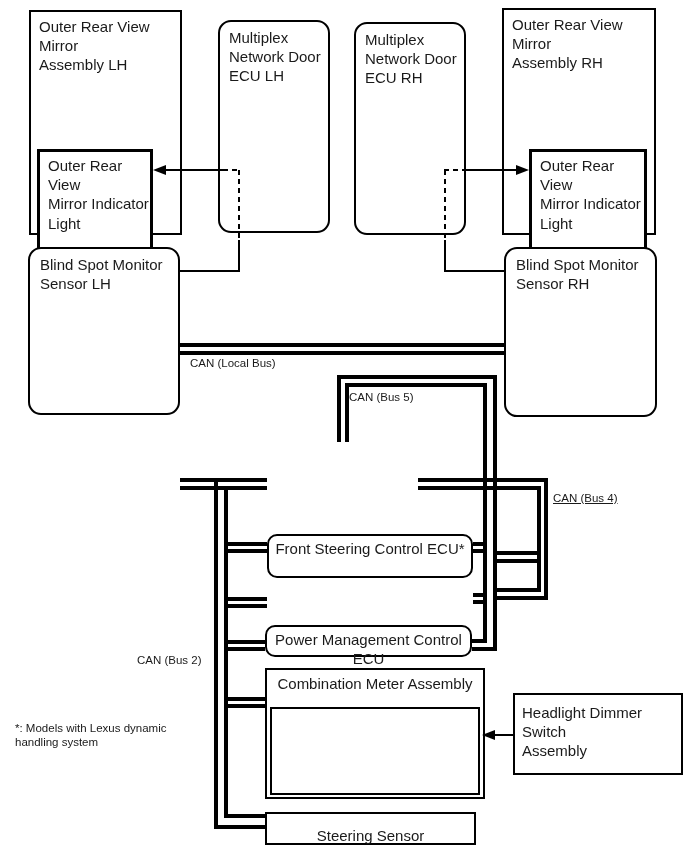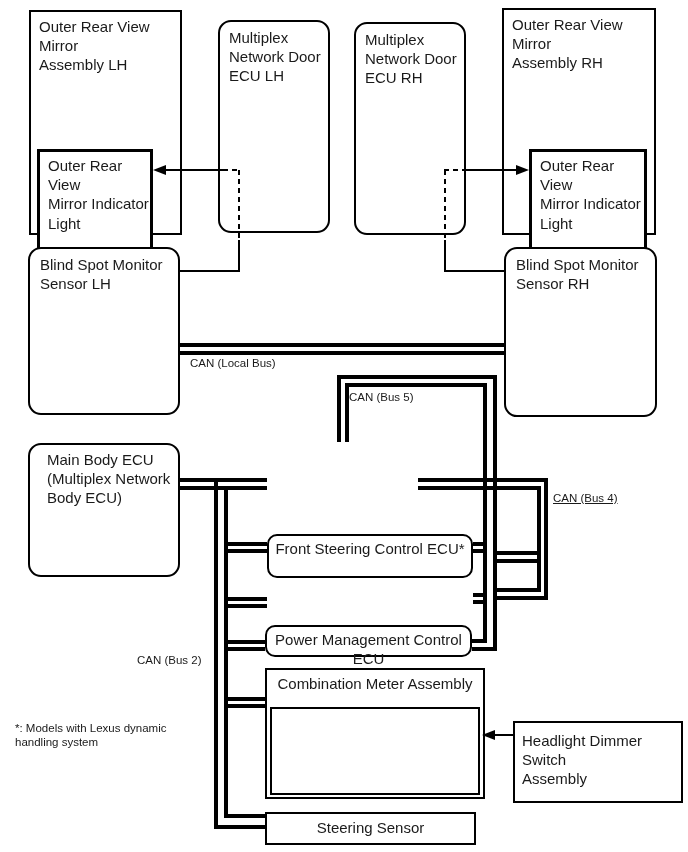--- a/index.html
+++ b/index.html
@@ -61,49 +61,44 @@
 
   <div class="box rounded" style="left:28px;top:247px;width:152px;height:168px;">
     <span class="lbl" style="position:absolute;left:10px;top:6px;">Blind Spot Monitor
 Sensor LH</span>
   </div>
   <div class="box rounded" style="left:504px;top:247px;width:153px;height:170px;">
     <span class="lbl" style="position:absolute;left:10px;top:6px;">Blind Spot Monitor
 Sensor RH</span>
   </div>
 
-  <div class="box rounded" style="left:28px;top:443px;width:152px;height:134px;">
-    <span class="lbl" style="position:absolute;left:17px;top:5px;">Main Body ECU
-(Multiplex Network
-Body ECU)</span>
-  </div>
 
 
   <div class="box rounded-sm" style="left:267px;top:534px;width:206px;height:44px;">
     <span class="lbl tc" style="position:absolute;left:0;right:0;top:3px;">Front Steering Control ECU*</span>
   </div>
 
 
   <div class="box rounded-sm" style="left:265px;top:625px;width:207px;height:32px;">
     <span class="lbl tc" style="position:absolute;left:0;right:0;top:3px;">Power Management Control ECU</span>
   </div>
 
   <div class="box" style="left:265px;top:668px;width:220px;height:131px;">
     <span class="lbl tc" style="position:absolute;left:0;right:0;top:4px;">Combination Meter Assembly</span>
   </div>
   <div class="box" style="left:270px;top:707px;width:210px;height:88px;">
   </div>
 
-  <div class="box" style="left:513px;top:693px;width:170px;height:82px;margin-top:28px;">
+  <div class="box" style="left:513px;top:693px;width:170px;height:82px;">
     <span class="lbl" style="position:absolute;left:7px;top:8px;">Headlight Dimmer Switch
 Assembly</span>
   </div>
 
   <div class="box" style="left:265px;top:812px;width:211px;height:33px;">
-    <span class="lbl tc" style="position:absolute;left:0;right:0;top:4px;">Steering Sensor</span>
+    <span class="lbl tc" style="position:absolute;left:0;right:0;top:12px;">Steering Sensor</span>
   </div>
 
   <i class="bar" style="left:180px;top:343px;width:324px;height:4px;"></i>
   <i class="bar" style="left:180px;top:351px;width:324px;height:4px;"></i>
 
   <i class="bar" style="left:337px;top:375px;width:160px;height:4px;"></i>
   <i class="bar" style="left:345px;top:383px;width:142px;height:4px;"></i>
   <i class="bar" style="left:337px;top:379px;width:4px;height:63px;"></i>
   <i class="bar" style="left:345px;top:387px;width:4px;height:55px;"></i>
   <i class="bar" style="left:493px;top:379px;width:4px;height:272px;"></i>

